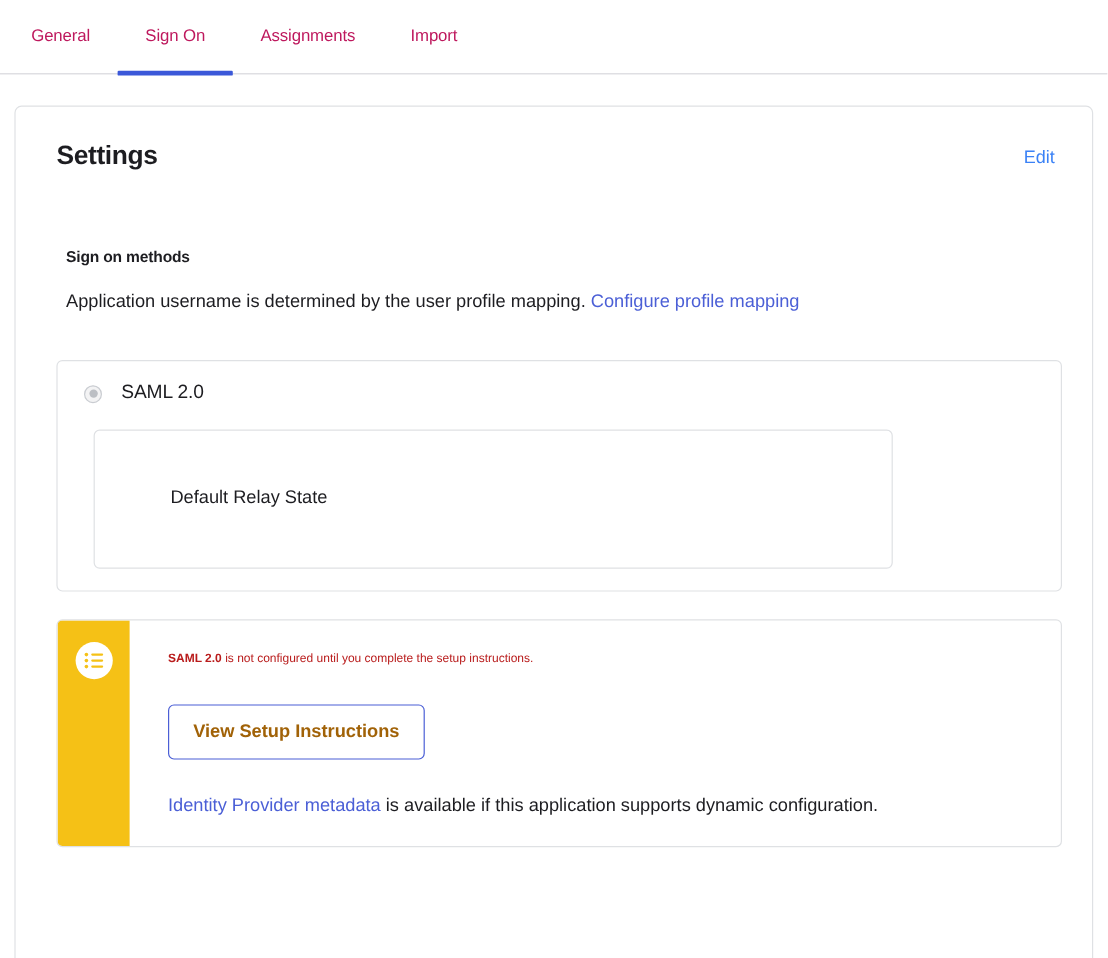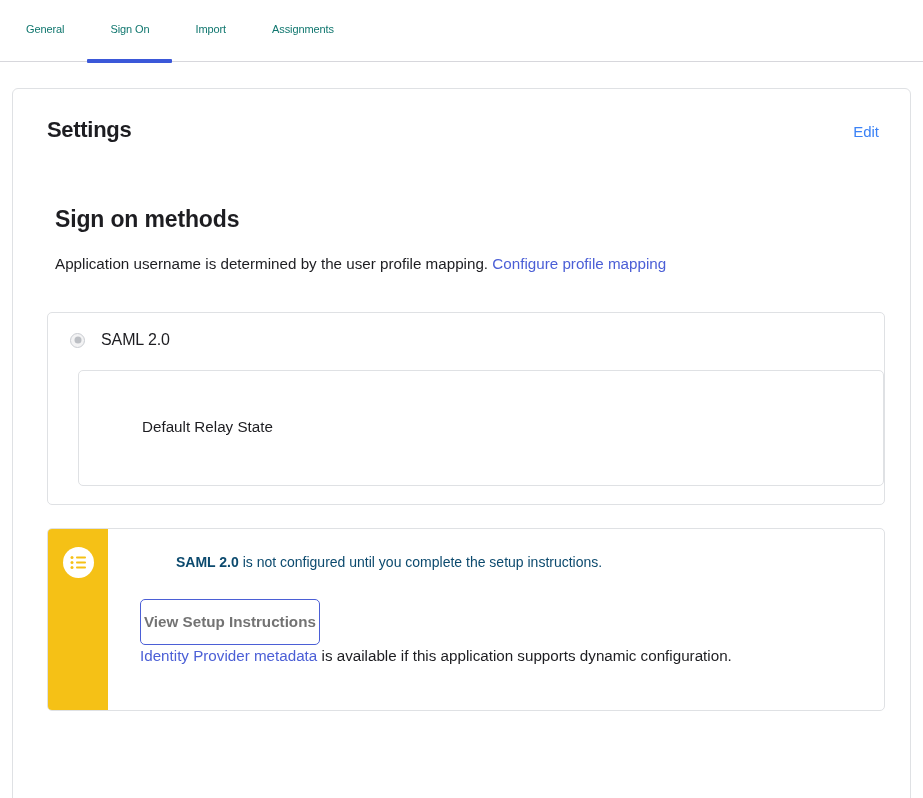--- a/index.html
+++ b/index.html
@@ -20,22 +20,22 @@
     height: 62px;
     border-bottom: 1px solid #d7d7dc;
     display: flex;
     align-items: flex-start;
     padding-left: 26px;
     padding-top: 18px;
     gap: 0px;
   }
   .tab {
     position: relative;
-    font-size: 11px;
-    color: #0f766e;
+    font-size: 14px;
+    color: #be185d;
     letter-spacing: -0.1px;
     padding: 0 23px 22px 23px;
     cursor: pointer;
     white-space: nowrap;
     line-height: 22px;
   }
   .tab:first-child { padding-left: 0; }
   .tab.active { font-weight: 400; }
   .tab.active .tab-underline {
     position: absolute;
@@ -76,21 +76,21 @@
   .edit-link {
     font-size: 15px;
     color: #3b82f6;
     cursor: pointer;
     line-height: 24px;
     margin-top: 4px;
   }
 
   .section-title {
     margin: 62px 0 0 42px;
-    font-size: 23px;
+    font-size: 13px;
     font-weight: 700;
     color: #1d1d21;
     letter-spacing: -0.15px;
   }
 
   .para {
     margin: 29px 0 0 42px;
     width: 790px;
     font-size: 15.2px;
     line-height: 30px;
@@ -142,21 +142,21 @@
     background: #bcbfc4;
   }
   .option-label {
     font-size: 16px;
     color: #1d1d21;
     letter-spacing: -0.1px;
   }
 
   .relay-box {
     margin: 21px 0 0 13px;
-    width: 806px;
+    width: 666px;
     height: 116px;
     border: 1px solid #dfe1e4;
     border-radius: 5px;
     position: relative;
     text-align: right;
   }
   .relay-label {
     position: absolute;
     left: 63px;
     top: 47px;
@@ -190,62 +190,62 @@
     background: #ffffff;
     display: flex;
     align-items: center;
     justify-content: center;
   }
   .alert-body {
     flex: 1;
     padding: 22px 24px 22px 32px;
   }
   .alert-text {
-    font-size: 14px;
+    font-size: 10px;
     line-height: 22px;
-    color: #0c4a6e;
-    margin-left: 36px;
+    color: #b91c1c;
   }
   .alert-text b { font-weight: 700; }
   .setup-btn {
     display: inline-block;
     margin-top: 26px;
-    padding: 12px 3px;
+    padding: 12px 20px;
     border: 1px solid #4b5fd6;
     border-radius: 5px;
     background: #ffffff;
-    color: #737373;
+    color: #a16207;
     font-size: 15.2px;
     font-weight: 700;
     font-family: "Liberation Sans", sans-serif;
     cursor: pointer;
     line-height: 20px;
   }
   .meta-line {
+    margin-top: 28px;
     font-size: 15.2px;
     line-height: 22px;
     color: #1d1d21;
   }
 </style>
 </head>
 <body>
 
 <div class="tabbar">
   <div class="tab">
     <span>General</span>
   </div>
   <div class="tab active">
     <span>Sign On</span>
     <span class="tab-underline"></span>
   </div>
   <div class="tab">
+    <span>Assignments</span>
+  </div>
+  <div class="tab">
     <span>Import</span>
-  </div>
-  <div class="tab">
-    <span>Assignments</span>
   </div>
 </div>
 
 <div class="card">
 
   <div class="card-head">
     <div class="card-title">Settings</div>
     <div class="edit-link">Edit</div>
   </div>
 

